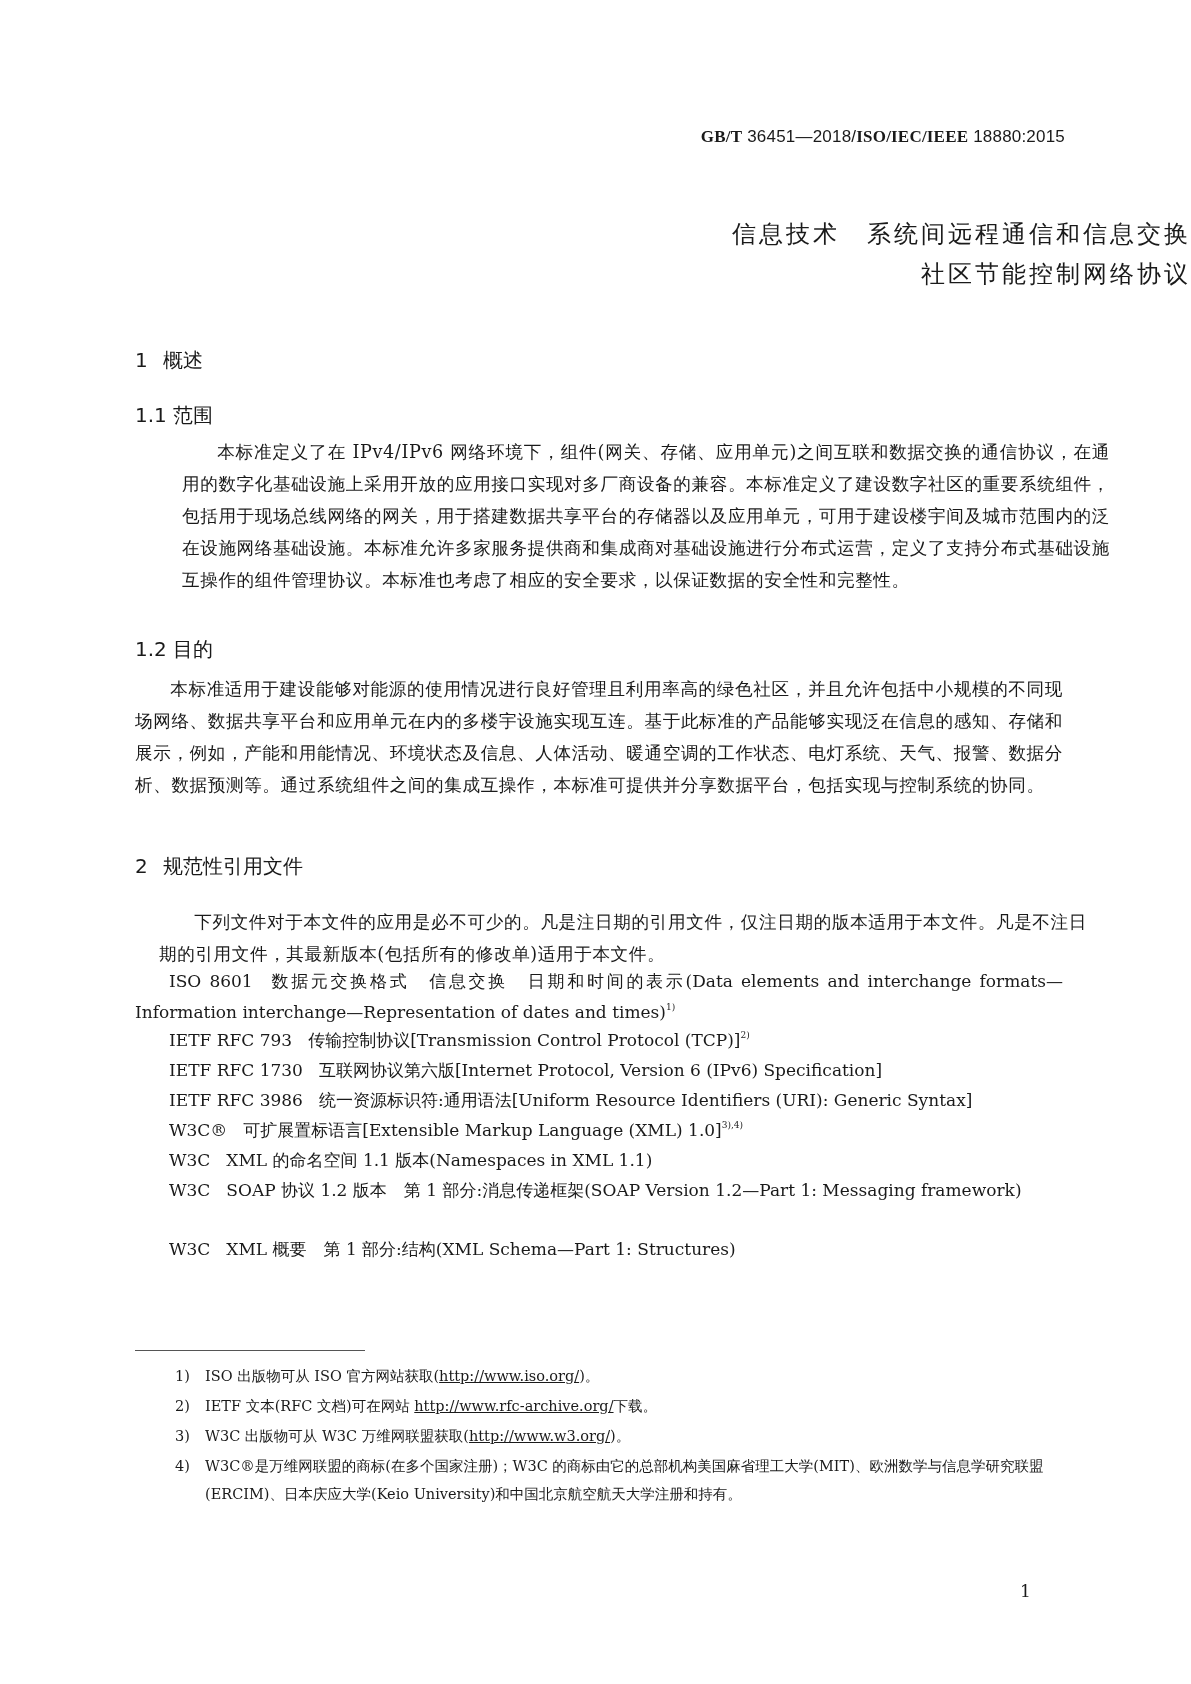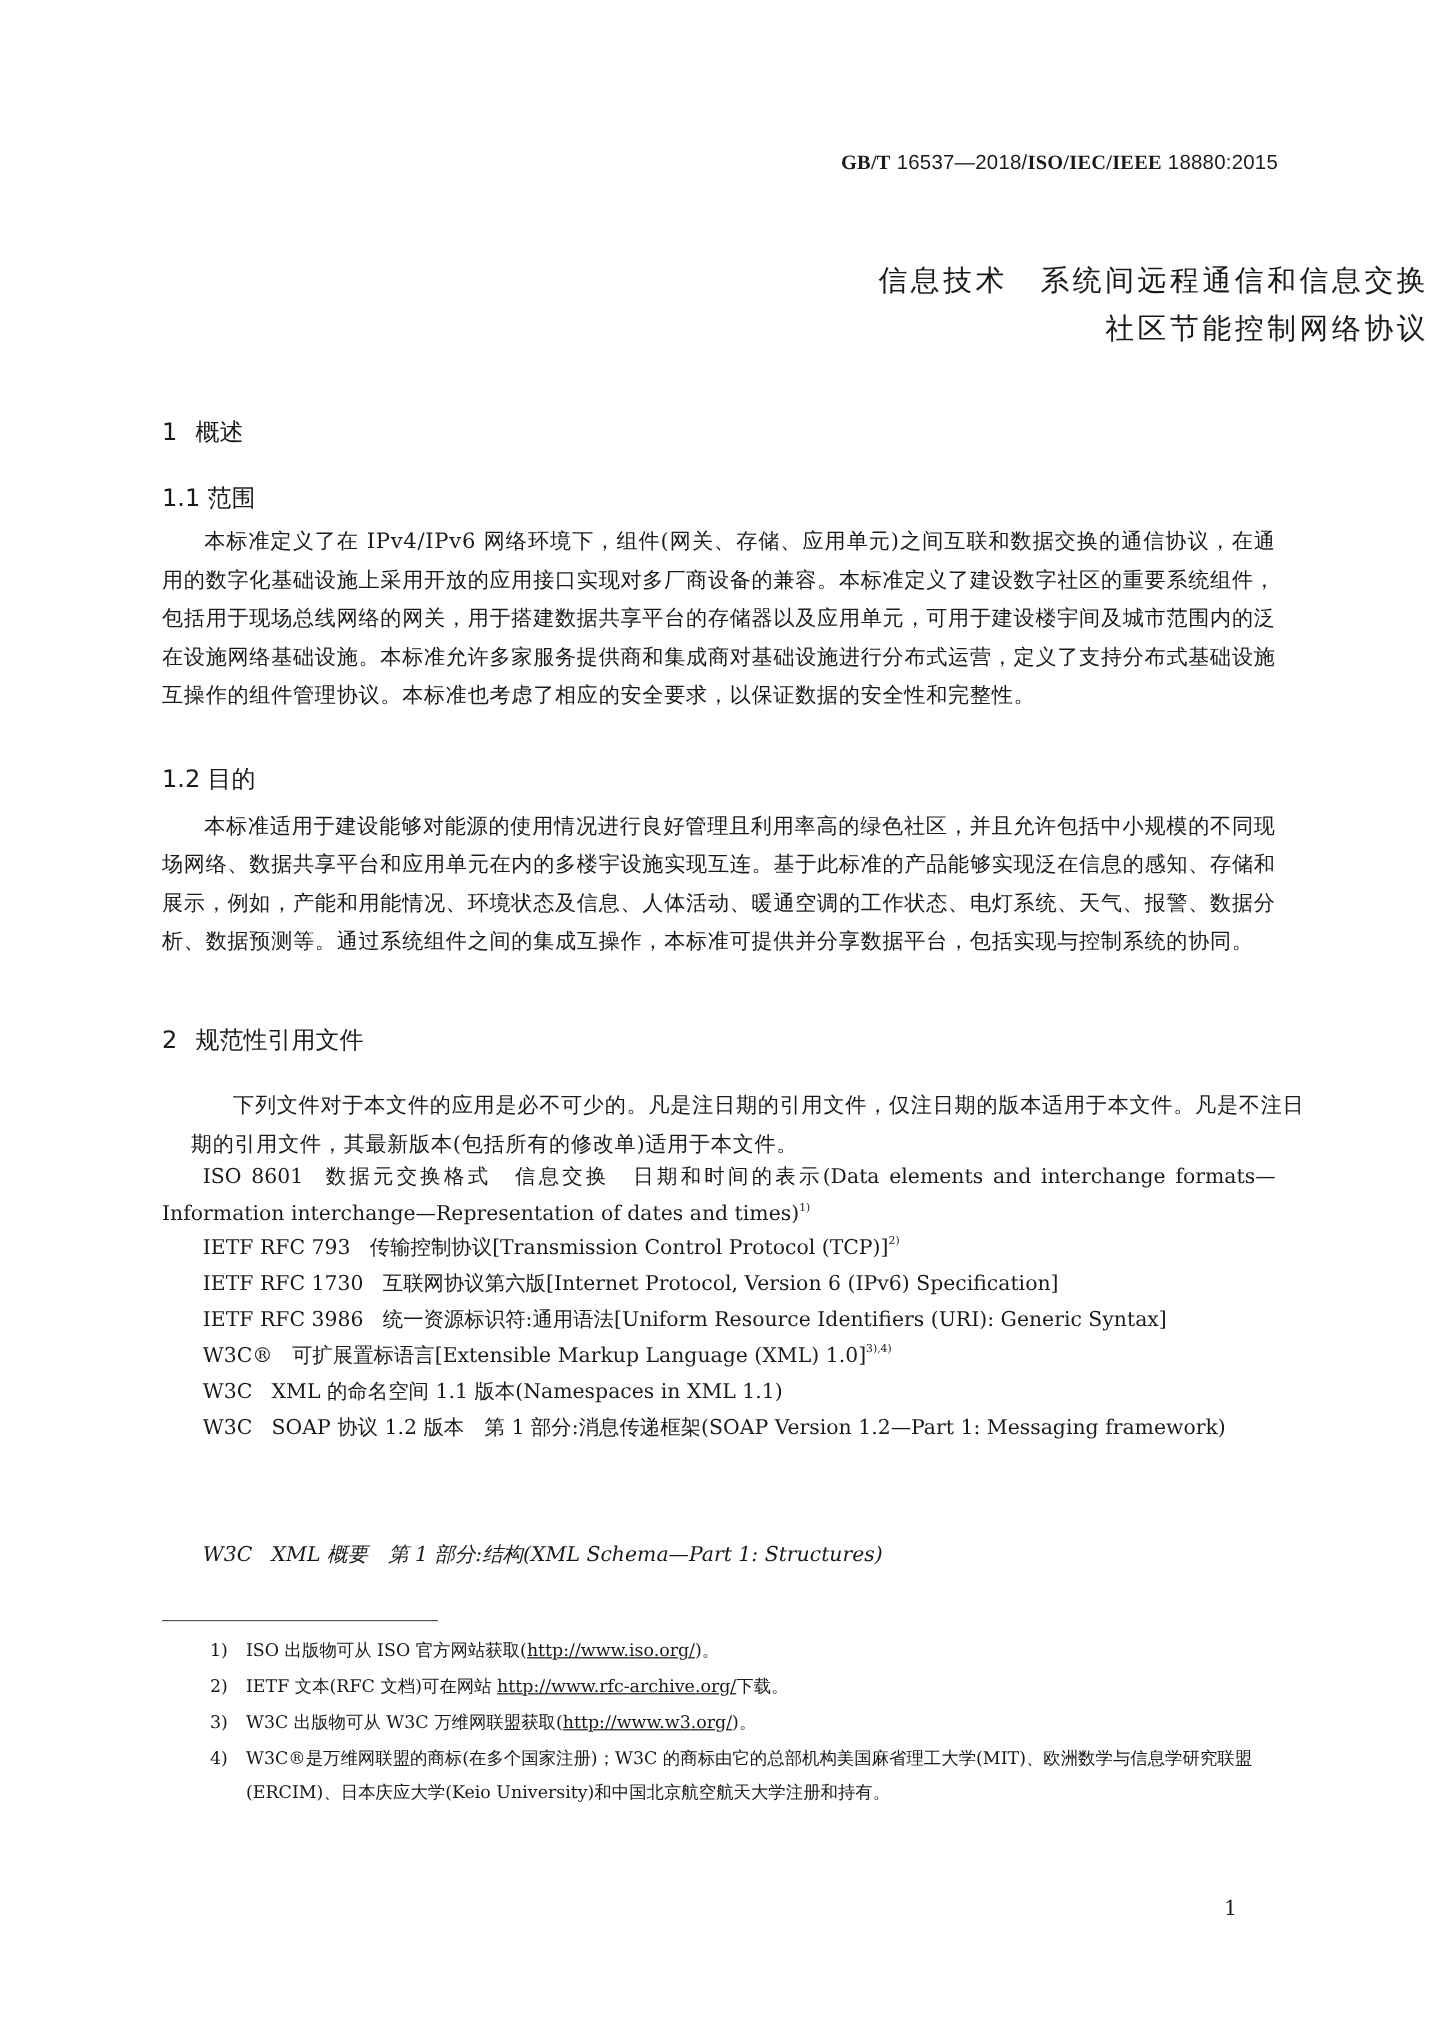--- a/index.html
+++ b/index.html
@@ -41,34 +41,34 @@
   }
   .fn .fnum { position: absolute; left: 0; width: 30px; }
   .fn .ftext { display: block; margin-left: 30px; }
   .link { text-decoration: underline; color: #1a1a1a; }
   .page-num { left: 1020px; top: 1581px; font-size: 17px; }
 </style>
 </head>
 <body>
 
 <div class="abs std-id">
-  <span class="b">GB/T</span><span class="n"> 16537—2018/</span><span class="b">ISO/IEC/IEEE</span><span class="n"> 18880:2015</span>
+  <span class="b">GB/T</span><span class="n"> 36451—2018/</span><span class="b">ISO/IEC/IEEE</span><span class="n"> 18880:2015</span>
 </div>
 
 <div class="abs title" style="top:218px;">信息技术　系统间远程通信和信息交换</div>
 <div class="abs title" style="top:258px;">社区节能控制网络协议</div>
 
 <div class="abs h1" style="top:347px;">
   <span class="num">1</span><span>概述</span>
 </div>
 
 <div class="abs h2" style="top:402px;">
   <span class="num">1.1</span><span>范围</span>
 </div>
-<div class="abs para" style="top:436px;">本标准定义了在 IPv4/IPv6 网络环境下，组件(网关、存储、应用单元)之间互联和数据交换的通信协议，在通用的数字化基础设施上采用开放的应用接口实现对多厂商设备的兼容。本标准定义了建设数字社区的重要系统组件，包括用于现场总线网络的网关，用于搭建数据共享平台的存储器以及应用单元，可用于建设楼宇间及城市范围内的泛在设施网络基础设施。本标准允许多家服务提供商和集成商对基础设施进行分布式运营，定义了支持分布式基础设施互操作的组件管理协议。本标准也考虑了相应的安全要求，以保证数据的安全性和完整性。</div>
+<div class="abs para" style="top:436px;margin-left:47px;">本标准定义了在 IPv4/IPv6 网络环境下，组件(网关、存储、应用单元)之间互联和数据交换的通信协议，在通用的数字化基础设施上采用开放的应用接口实现对多厂商设备的兼容。本标准定义了建设数字社区的重要系统组件，包括用于现场总线网络的网关，用于搭建数据共享平台的存储器以及应用单元，可用于建设楼宇间及城市范围内的泛在设施网络基础设施。本标准允许多家服务提供商和集成商对基础设施进行分布式运营，定义了支持分布式基础设施互操作的组件管理协议。本标准也考虑了相应的安全要求，以保证数据的安全性和完整性。</div>
 
 <div class="abs h2" style="top:636px;">
   <span class="num">1.2</span><span>目的</span>
 </div>
 <div class="abs para" style="top:673px;">本标准适用于建设能够对能源的使用情况进行良好管理且利用率高的绿色社区，并且允许包括中小规模的不同现场网络、数据共享平台和应用单元在内的多楼宇设施实现互连。基于此标准的产品能够实现泛在信息的感知、存储和展示，例如，产能和用能情况、环境状态及信息、人体活动、暖通空调的工作状态、电灯系统、天气、报警、数据分析、数据预测等。通过系统组件之间的集成互操作，本标准可提供并分享数据平台，包括实现与控制系统的协同。</div>
 
 <div class="abs h1" style="top:853px;">
   <span class="num">2</span><span>规范性引用文件</span>
 </div>
 <div class="abs para" style="top:906px;margin-left:24px;">下列文件对于本文件的应用是必不可少的。凡是注日期的引用文件，仅注日期的版本适用于本文件。凡是不注日期的引用文件，其最新版本(包括所有的修改单)适用于本文件。</div>
@@ -87,21 +87,21 @@
 </div>
 <div class="abs ref" style="top:1115px;">
   <span class="code">W3C®</span><span>可扩展置标语言[Extensible Markup Language (XML) 1.0]</span><sup>3),4)</sup>
 </div>
 <div class="abs ref" style="top:1145px;">
   <span class="code">W3C</span><span>XML 的命名空间 1.1 版本(Namespaces in XML 1.1)</span>
 </div>
 <div class="abs ref" style="top:1175px;">
   <span class="code">W3C</span><span>SOAP 协议 1.2 版本　第 1 部分:消息传递框架(SOAP Version 1.2—Part 1: Messaging framework)</span>
 </div>
-<div class="abs ref" style="top:1281px;font-style:italic;">
+<div class="abs ref" style="top:1234px;">
   <span class="code">W3C</span><span>XML 概要　第 1 部分:结构(XML Schema—Part 1: Structures)</span>
 </div>
 
 <div class="abs fn-rule"></div>
 
 <div class="abs fn" style="top:1362px;">
   <span class="fnum">1)</span>
   <span class="ftext"><span>ISO 出版物可从 ISO 官方网站获取(</span><a class="link">http://www.iso.org/</a><span>)。</span></span>
 </div>
 <div class="abs fn" style="top:1392px;">

